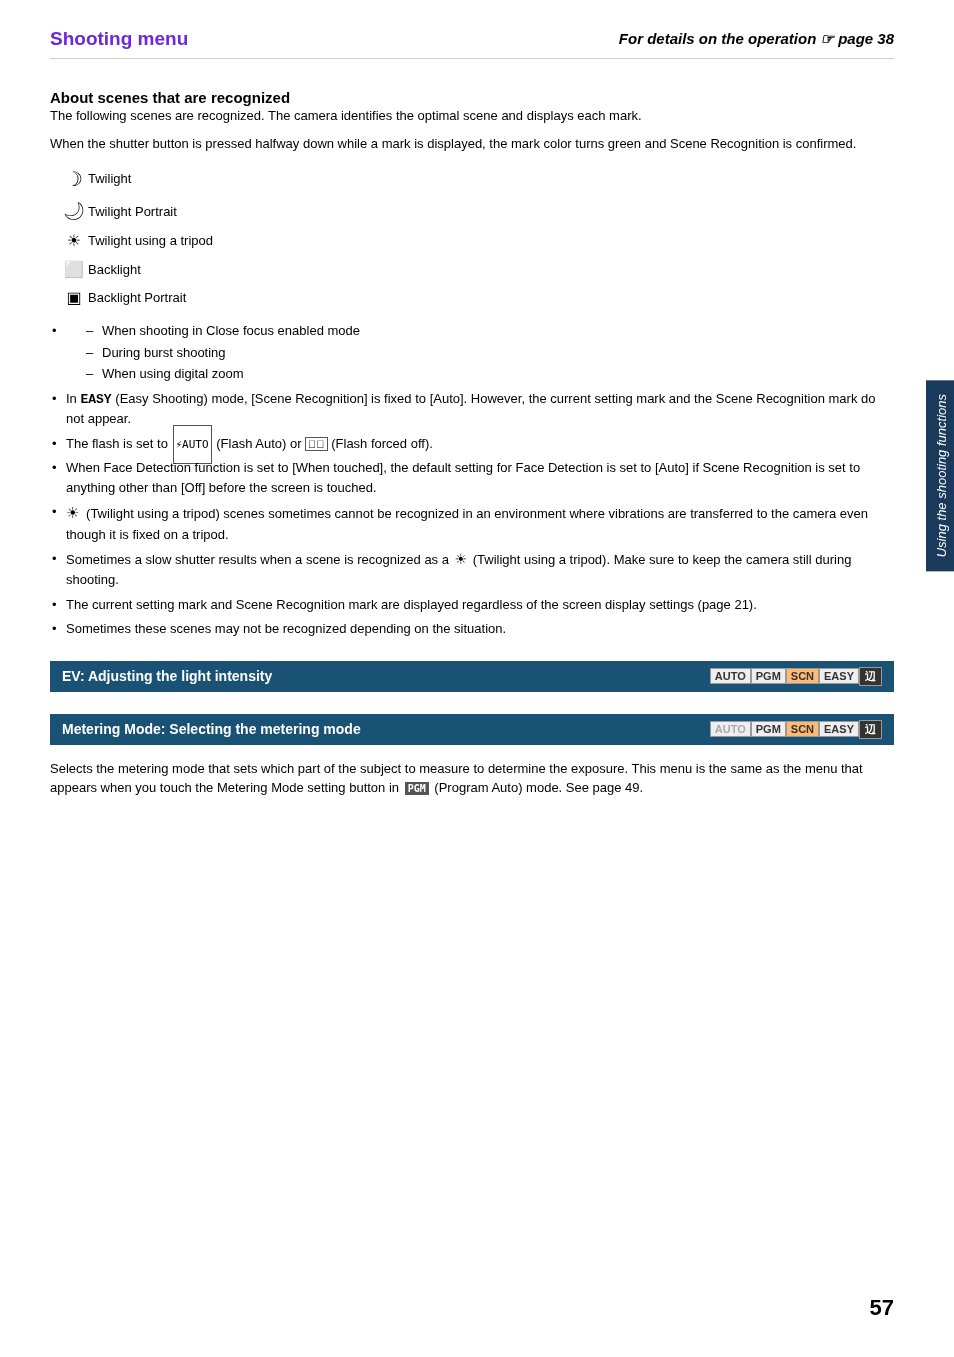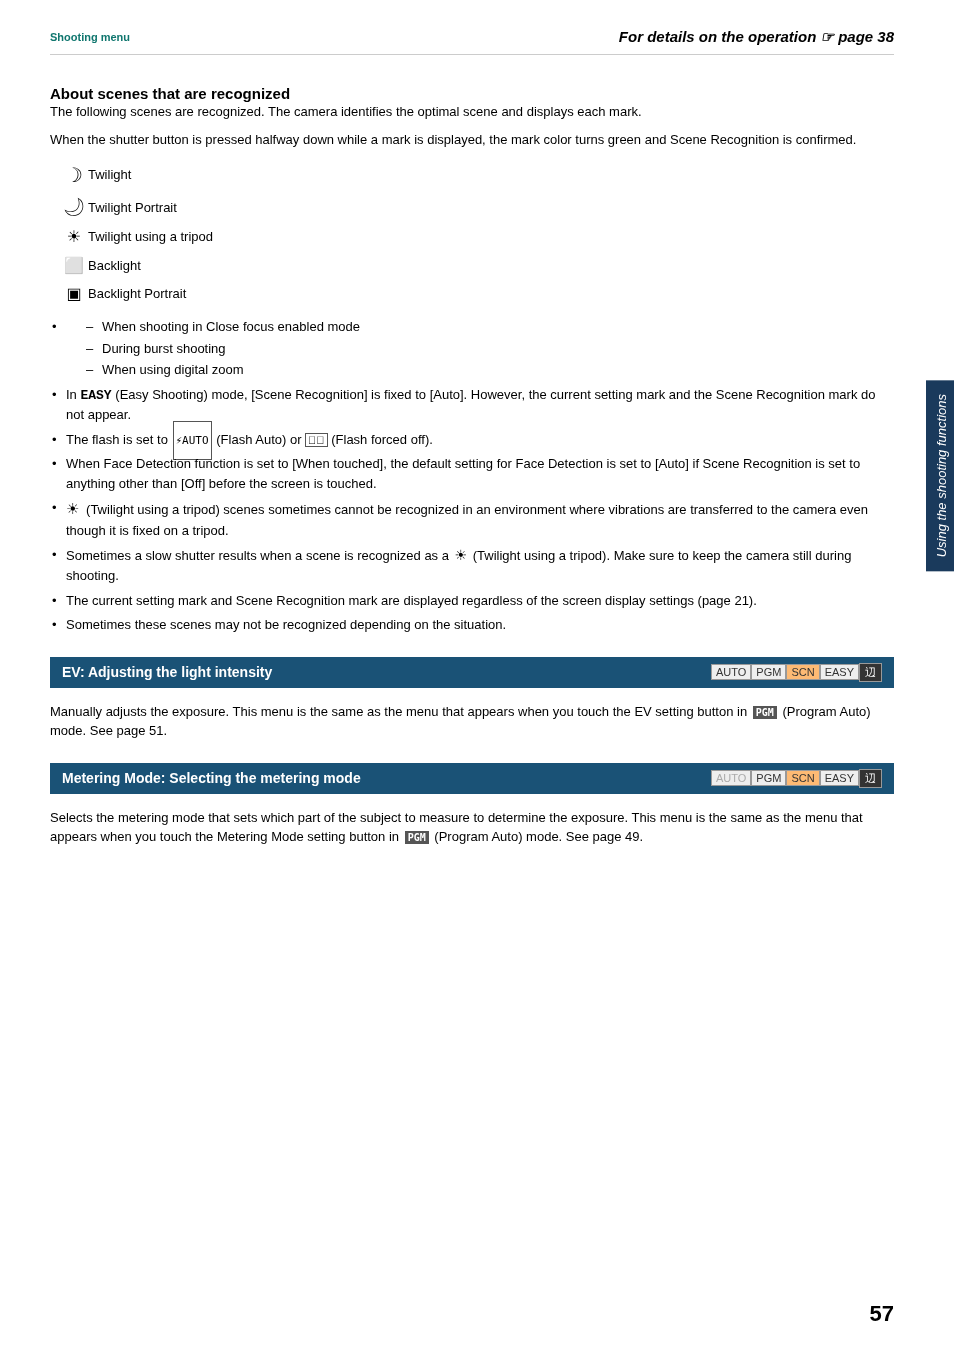--- a/index.html
+++ b/index.html
@@ -25,22 +25,22 @@
     .header {
       display: flex;
       justify-content: space-between;
       align-items: center;
       border-bottom: 1px solid #ccc;
       padding-bottom: 8px;
       margin-bottom: 30px;
     }
 
     .header-left {
-      color: #0f766e;
-      font-size: 11px;
+      color: #6d28d9;
+      font-size: 19px;
       font-weight: bold;
     }
 
     .header-right {
       font-style: italic;
       font-weight: bold;
       font-size: 15px;
     }
 
     
@@ -138,21 +138,21 @@
     }
 
     .mode-badges {
       display: flex;
       gap: 0;
       align-items: center;
     }
 
     .badge {
       font-size: 11px;
-      font-weight: normal;
+      font-weight: bold;
       padding: 1px 4px;
       border: 1px solid #999;
       background: #eee;
       color: #333;
       font-family: Arial, sans-serif;
     }
 
     .badge-auto { background: #eee; color: #333; }
     .badge-pgm { background: #eee; color: #333; }
     .badge-scn { background: #fdba74; color: #333; }
@@ -177,21 +177,21 @@
       padding: 14px 8px;
       font-size: 13px;
       font-style: italic;
       white-space: nowrap;
       width: 28px;
     }
 
     
     .page-number {
       position: absolute;
-      bottom: 30px;
+      bottom: 36px;
       right: 60px;
       font-size: 22px;
       font-weight: bold;
     }
 
     
     .pgm-inline {
       font-size: 10px;
       background: #555;
       color: #fff;
@@ -293,21 +293,20 @@
     <div class="section-header-box">
       <span>EV: Adjusting the light intensity</span>
       <div class="mode-badges">
         <span class="badge badge-auto">AUTO</span>
         <span class="badge badge-pgm">PGM</span>
         <span class="badge badge-scn">SCN</span>
         <span class="badge badge-easy">EASY</span>
         <span class="badge badge-grid">辺</span>
       </div>
     </div>
-    <p class="body-text">Manually adjusts the exposure. This menu is the same as the menu that appears when you touch the EV setting button in <span class="pgm-inline">PGM</span> (Program Auto) mode. See page 51.</p>
   </div>
 
   <div>
     <div class="section-header-box">
       <span>Metering Mode: Selecting the metering mode</span>
       <div class="mode-badges">
         <span class="badge badge-auto" style="color:#aaa;">AUTO</span>
         <span class="badge badge-pgm">PGM</span>
         <span class="badge badge-scn">SCN</span>
         <span class="badge badge-easy">EASY</span>

